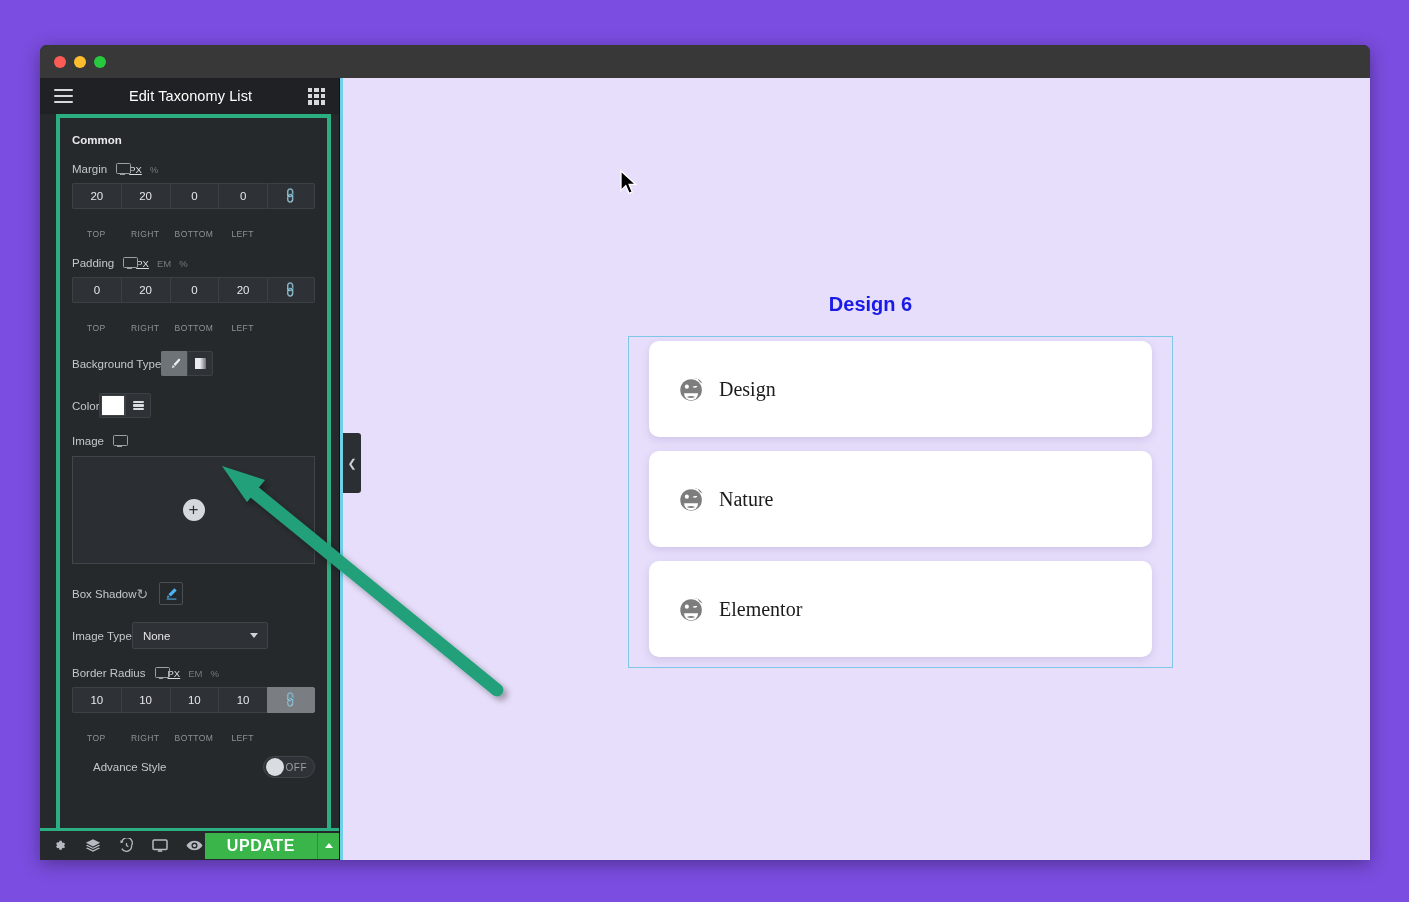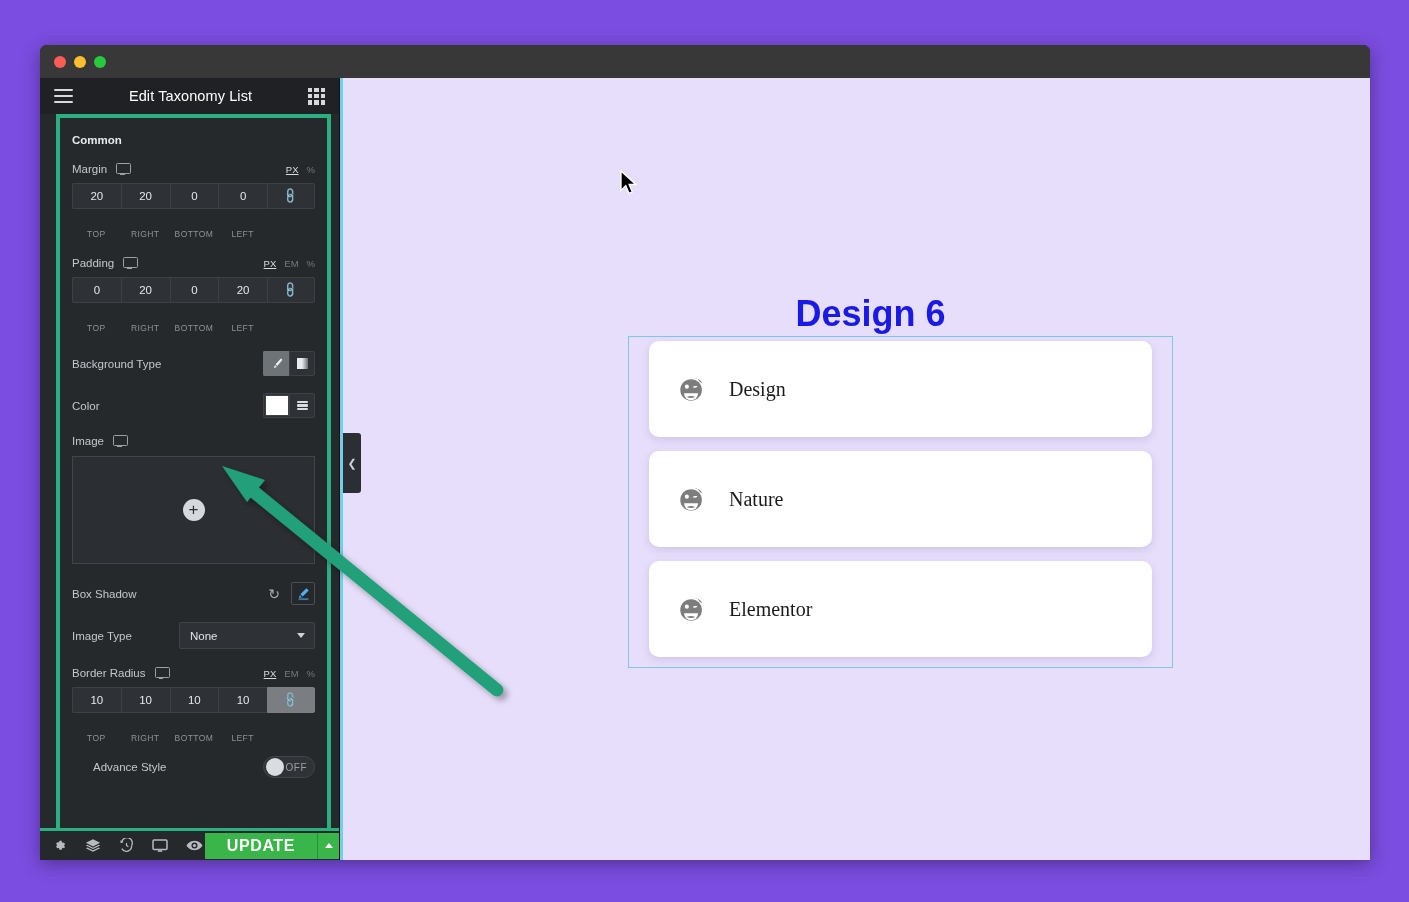--- a/index.html
+++ b/index.html
@@ -107,21 +107,20 @@
   .subhead {
     color: #e8eaed;
     font-size: 11.5px;
     font-weight: bold;
     margin-bottom: 17px;
   }
 
   .ctrl-row {
     display: flex;
     align-items: center;
-    justify-content: space-between;
     margin-bottom: 8px;
   }
   .ctrl-label {
     color: #c3c7cc;
     font-size: 11.5px;
     display: flex;
     align-items: center;
     gap: 9px;
   }
   .monitor-icon { display:inline-block; width: 13px; height: 12px; position: relative; }
@@ -307,39 +306,39 @@
     display:flex; align-items:center; justify-content:center;
     color:#cdd1d6; font-size: 11px;
     cursor:pointer;
     z-index: 5;
   }
   .design-title {
     position:absolute;
     left: 0; right: 0; top: 215px;
     text-align:center;
     color: #1A1AE6;
-    font-size: 36px;
+    font-size: 20px;
     font-weight: bold;
     padding-left: 28px;
   }
   .list-container {
     position:absolute;
     left: 285px; top: 258px;
     width: 545px;
     border: 1px solid #7FC7E8;
     padding: 4px 0;
   }
   .card {
     background: #fff;
     border-radius: 10px;
     height: 96px;
     margin: 0 20px 14px 20px;
     display:flex; align-items:center;
     padding-left: 28px;
-    gap: 22px;
+    gap: 12px;
     box-shadow: 0 3px 8px rgba(90,70,140,.16);
     cursor:pointer;
   }
   .card:last-child { margin-bottom: 6px; }
   .card .label {
     font-family: "Liberation Serif", serif;
     font-size: 20px;
     color: #1b1b1b;
   }
   .face { display:block; width:30px; height:30px; }

